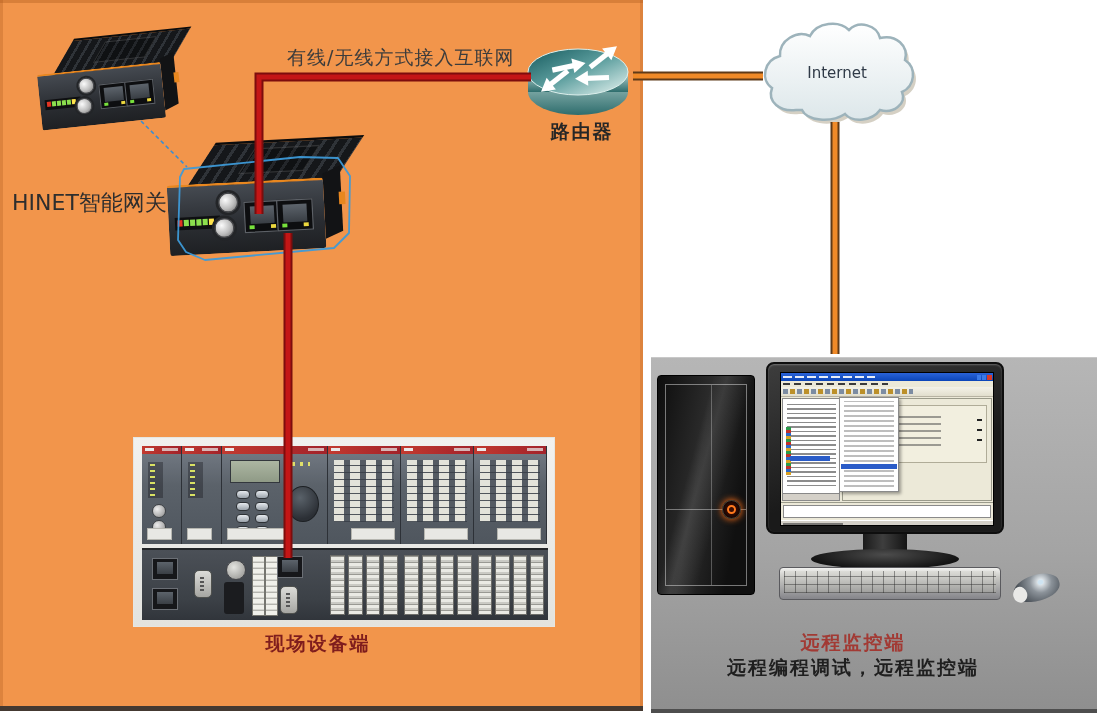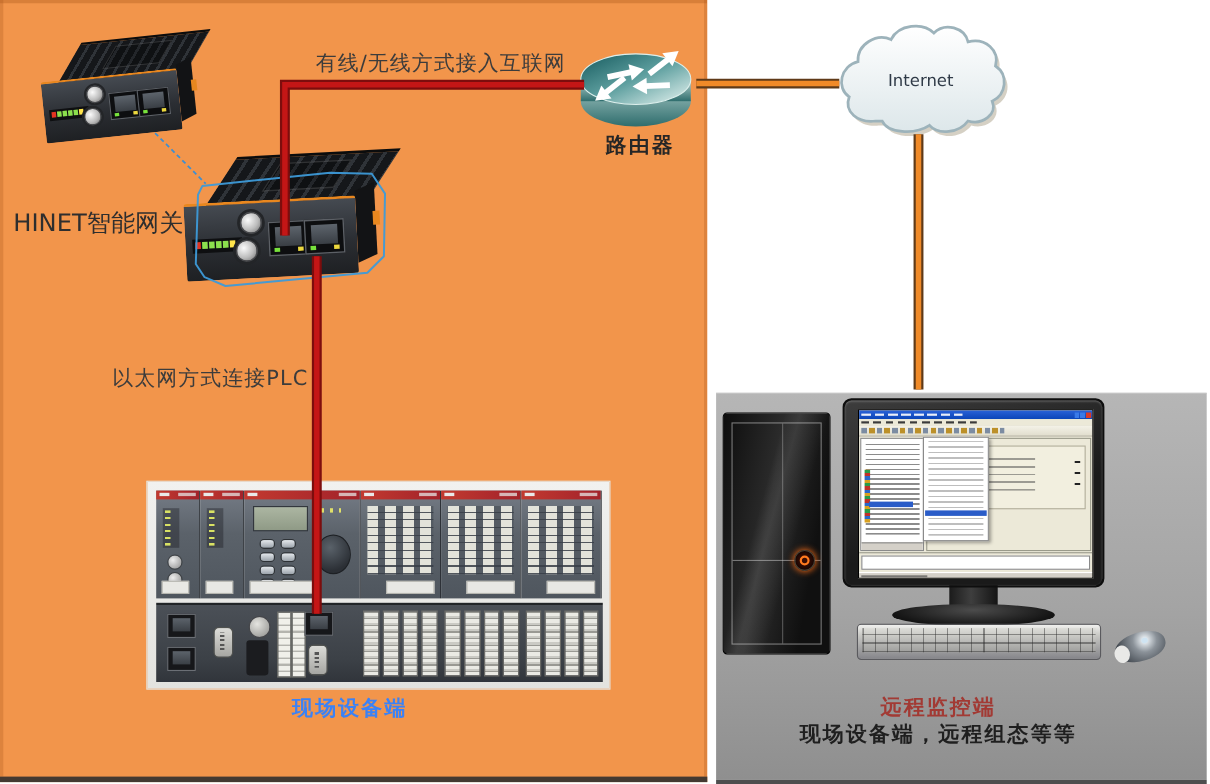--- a/index.html
+++ b/index.html
@@ -20,21 +20,21 @@
 
   
   .lbl { position:absolute; z-index:60; white-space:nowrap; }
   .lbl-wired    { left:287px; top:45px;  font-size:19px; color:#3c3c3c; letter-spacing:1px; }
   .lbl-router   { left:526px; top:119px; width:112px; text-align:center; font-size:19px; font-weight:bold; color:#262626; letter-spacing:2px; }
   .lbl-internet { left:766px; top:64px;  width:142px; text-align:center; font-size:15px; color:#2f3a47; }
   .lbl-gateway  { left:12px;  top:188px; font-size:22px; color:#2e2e2e; }
   .lbl-ethernet { left:102px; top:331px; font-size:19px; color:#3c3c3c; letter-spacing:1px; }
   .caption { position:absolute; z-index:60; text-align:center; font-weight:bold; font-size:19px;
              font-family:"DejaVu Serif","Liberation Serif",serif; letter-spacing:2px; }
-  .cap-field   { left:193px; top:631px; width:250px; color:#3b82f6; }
+  .cap-field   { left:193px; top:631px; width:250px; color:#7f1d1d; }
   .cap-field2  { left:193px; top:655px; width:250px; color:#1f1f1f; font-family:"DejaVu Sans","Liberation Sans",sans-serif; letter-spacing:0; }
   .cap-remote  { left:728px; top:630px; width:250px; color:#A23A34;font-family:Liberation Serif, serif; }
   .cap-remote2 { left:653px; top:655px; width:400px; color:#1f1f1f; }
 
   
   .gw { position:absolute; width:150px; height:92px; z-index:10; }
   .gw-small { left:28px;  top:36px;  transform:rotate(-6deg); }
   .gw-big   { left:152px; top:146px; transform:scale(1.26) rotate(-3deg); transform-origin:top left; }
   .gw-top { position:absolute; left:26px; top:0; width:118px; height:32px;
     background:repeating-linear-gradient(90deg,#15171a 0 7px,#2f3338 7px 10px);
@@ -417,18 +417,17 @@
     <path d="M633,76 L763,76" stroke="#5f3a18" stroke-width="9" fill="none"></path>
     <path d="M633,76 L763,76" stroke="#f08a28" stroke-width="5" fill="none"></path>
     <path d="M835,122 L835,354" stroke="#5f3a18" stroke-width="9" fill="none"></path>
     <path d="M835,122 L835,354" stroke="#f08a28" stroke-width="5" fill="none"></path>
   </svg>
 
   <div class="lbl lbl-wired">有线/无线方式接入互联网</div>
   <div class="lbl lbl-router">路由器</div>
   <div class="lbl lbl-internet">Internet</div>
   <div class="lbl lbl-gateway">HINET智能网关</div>
-  <div class="lbl lbl-ethernet">以太网方式连接PLC</div>
   <div class="caption cap-field">现场设备端</div>
   <div class="caption cap-remote">远程监控端</div>
-  <div class="caption cap-remote2">现场设备端，远程组态等等</div>
+  <div class="caption cap-remote2">远程编程调试，远程监控端</div>
 
 </div>
 
 </body></html>

